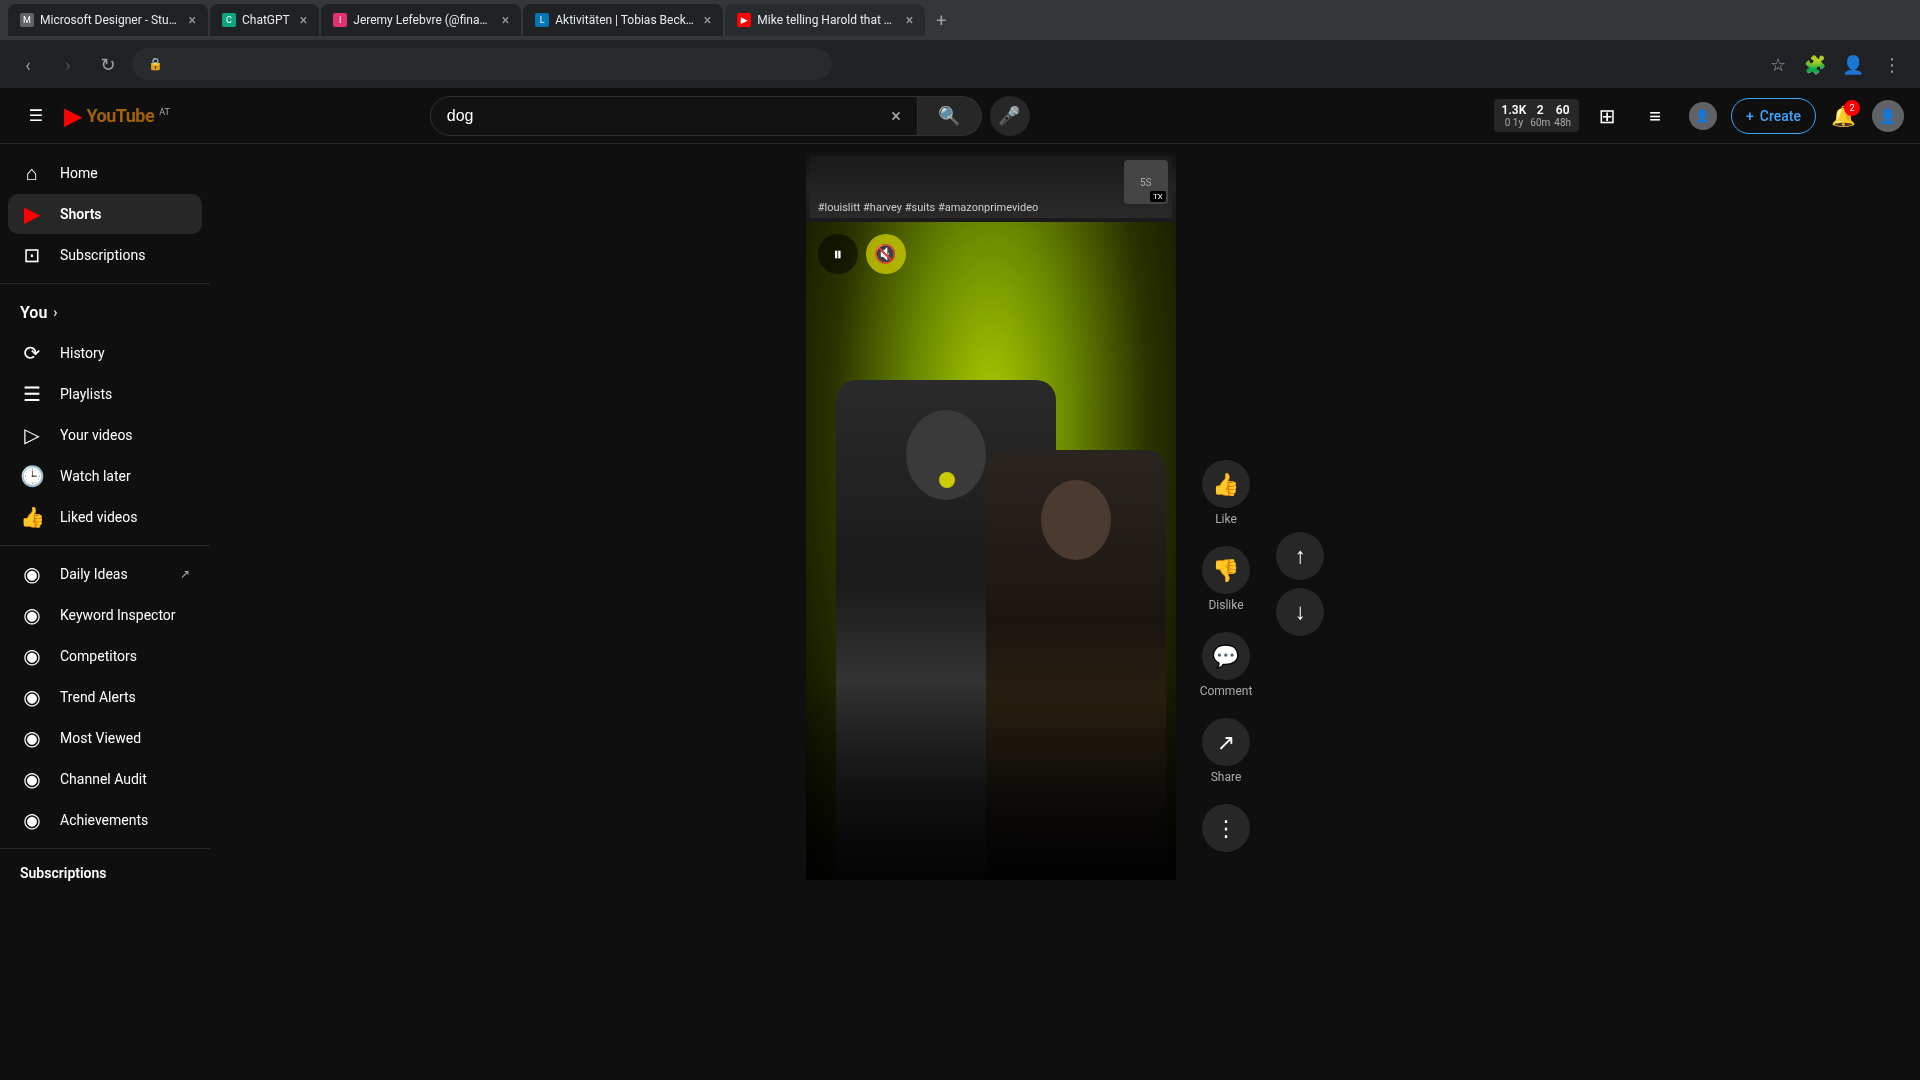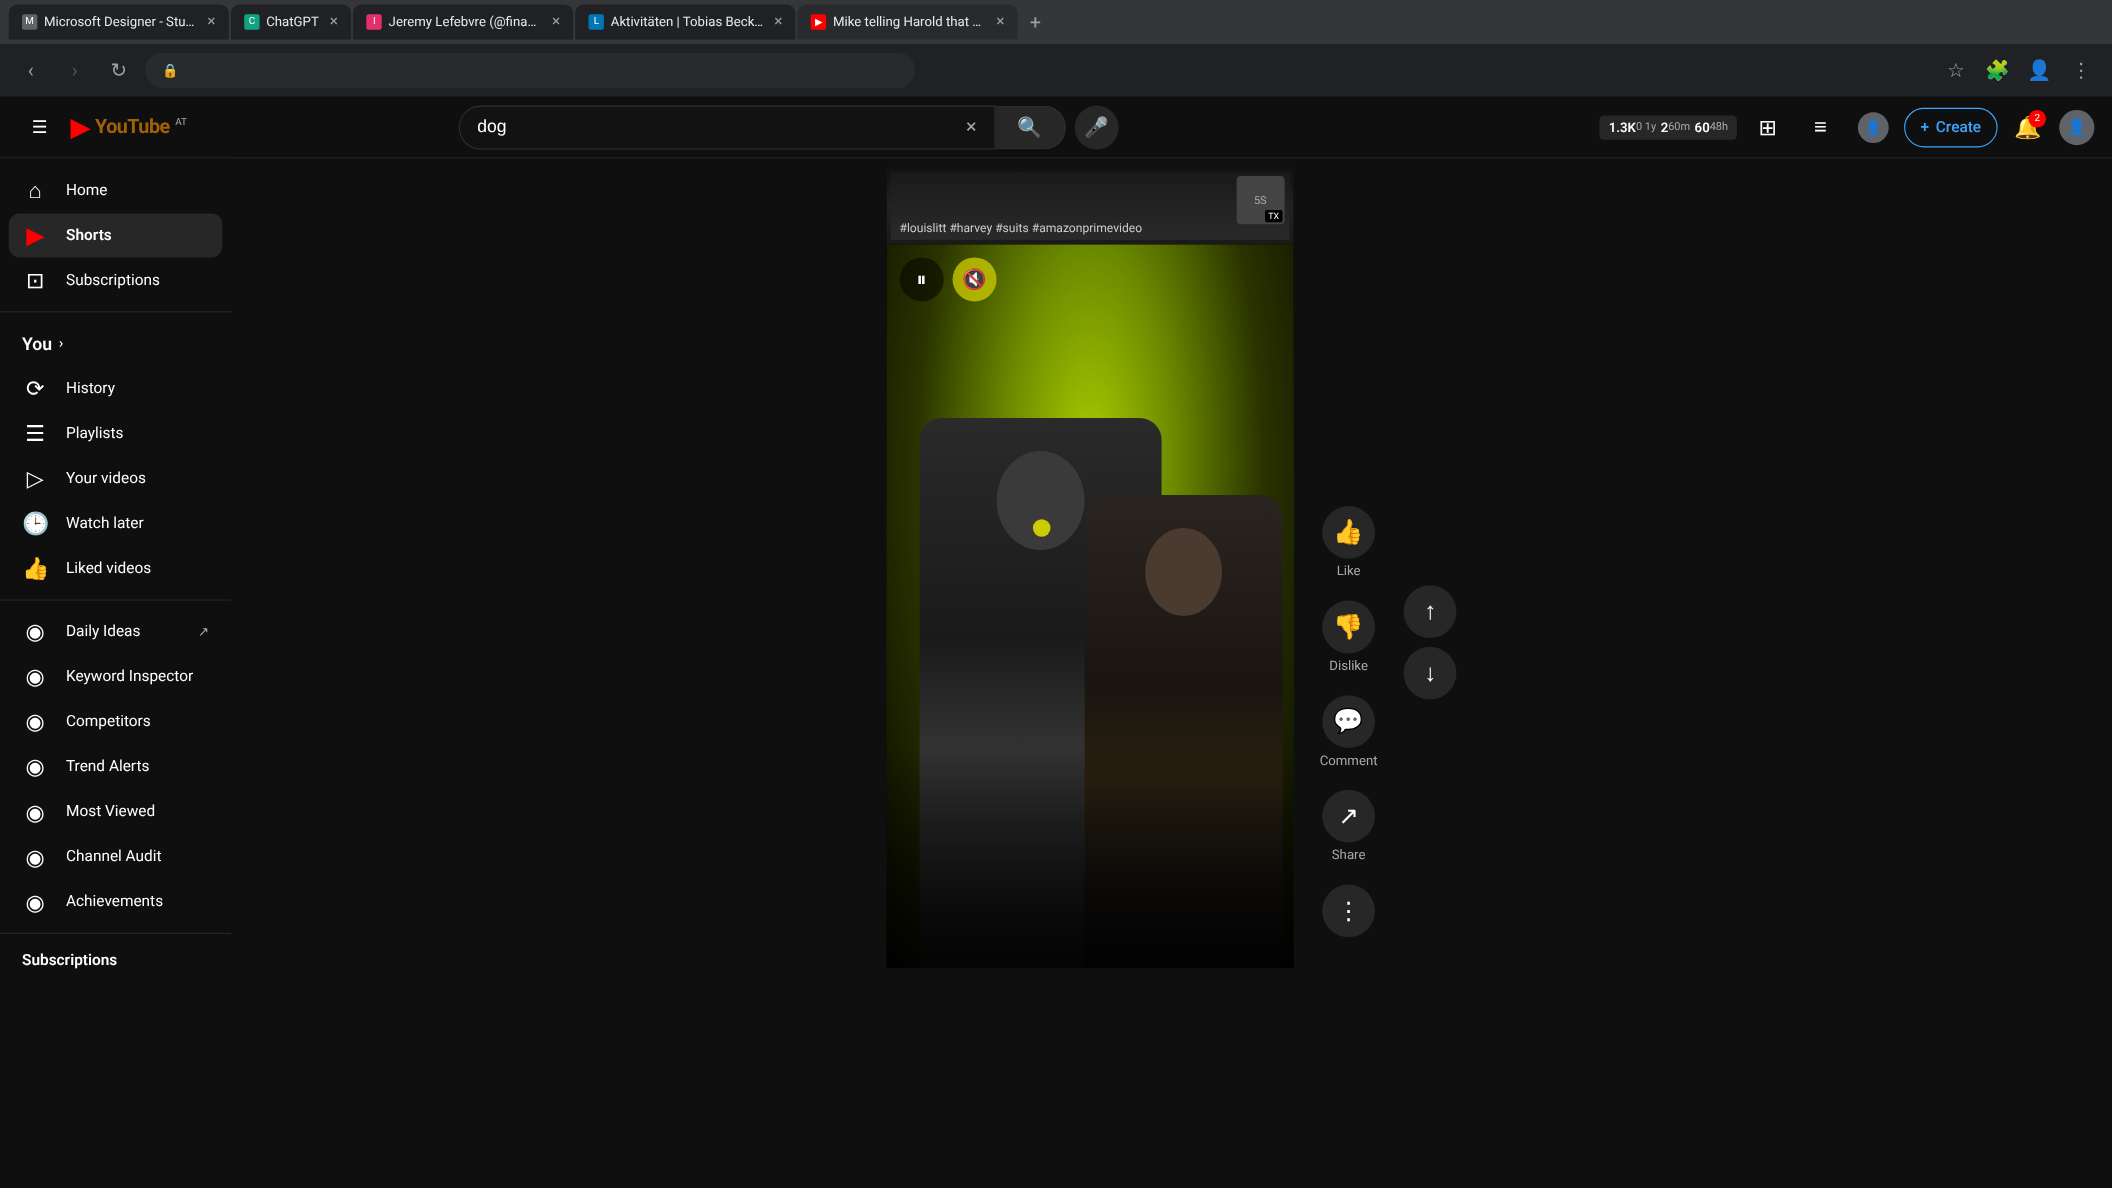--- a/index.html
+++ b/index.html
@@ -32,21 +32,21 @@
 
     .search-bar { display: flex; align-items: center; flex: 1; max-width: 600px; margin: 0 auto; }
     .search-input-wrap { display: flex; align-items: center; flex: 1; height: 40px; border: 1px solid #303030; border-radius: 20px 0 0 20px; background: #121212; padding: 12px 16px; }
     .search-input { background: transparent; border: none; outline: none; color: #fff; font-size: 16px; flex: 1; }
     .search-clear { color: #aaa; cursor: pointer; font-size: 18px; }
     .search-submit { width: 64px; height: 40px; background: #272727; border: 1px solid #303030; border-left: none; border-radius: 0 20px 20px 0; display: flex; align-items: center; justify-content: center; cursor: pointer; color: #fff; font-size: 18px; }
     .mic-btn { width: 40px; height: 40px; background: #272727; border-radius: 50%; display: flex; align-items: center; justify-content: center; cursor: pointer; margin-left: 8px; font-size: 18px; border: none; color: #fff; }
 
     .header-actions { display: flex; align-items: center; gap: 8px; margin-left: auto; }
     .header-stats { display: flex; align-items: center; gap: 4px; background: #272727; border-radius: 4px; padding: 4px 8px; font-size: 11px; }
-    .stats-col { display: flex; flex-direction: row; align-items: center; }
+    .stats-col { display: flex; flex-direction: column; align-items: center; }
     .stats-val { font-size: 12px; font-weight: 600; color: #fff; }
     .stats-label { font-size: 10px; color: #aaa; }
     .header-icon-btn { width: 40px; height: 40px; display: flex; align-items: center; justify-content: center; border-radius: 50%; cursor: pointer; font-size: 20px; color: #fff; position: relative; }
     .notif-badge { position: absolute; top: 4px; right: 4px; background: #ff0000; color: #fff; font-size: 9px; border-radius: 50%; width: 16px; height: 16px; display: flex; align-items: center; justify-content: center; }
     .create-btn { display: flex; align-items: center; gap: 6px; padding: 0 14px; height: 36px; border: 1px solid #3ea6ff; border-radius: 18px; color: #3ea6ff; cursor: pointer; font-size: 14px; font-weight: 500; }
     .avatar { width: 32px; height: 32px; border-radius: 50%; background: #5f6368; display: flex; align-items: center; justify-content: center; cursor: pointer; overflow: hidden; }
 
     
     .yt-body { display: flex; flex: 1; overflow: hidden; }
 

